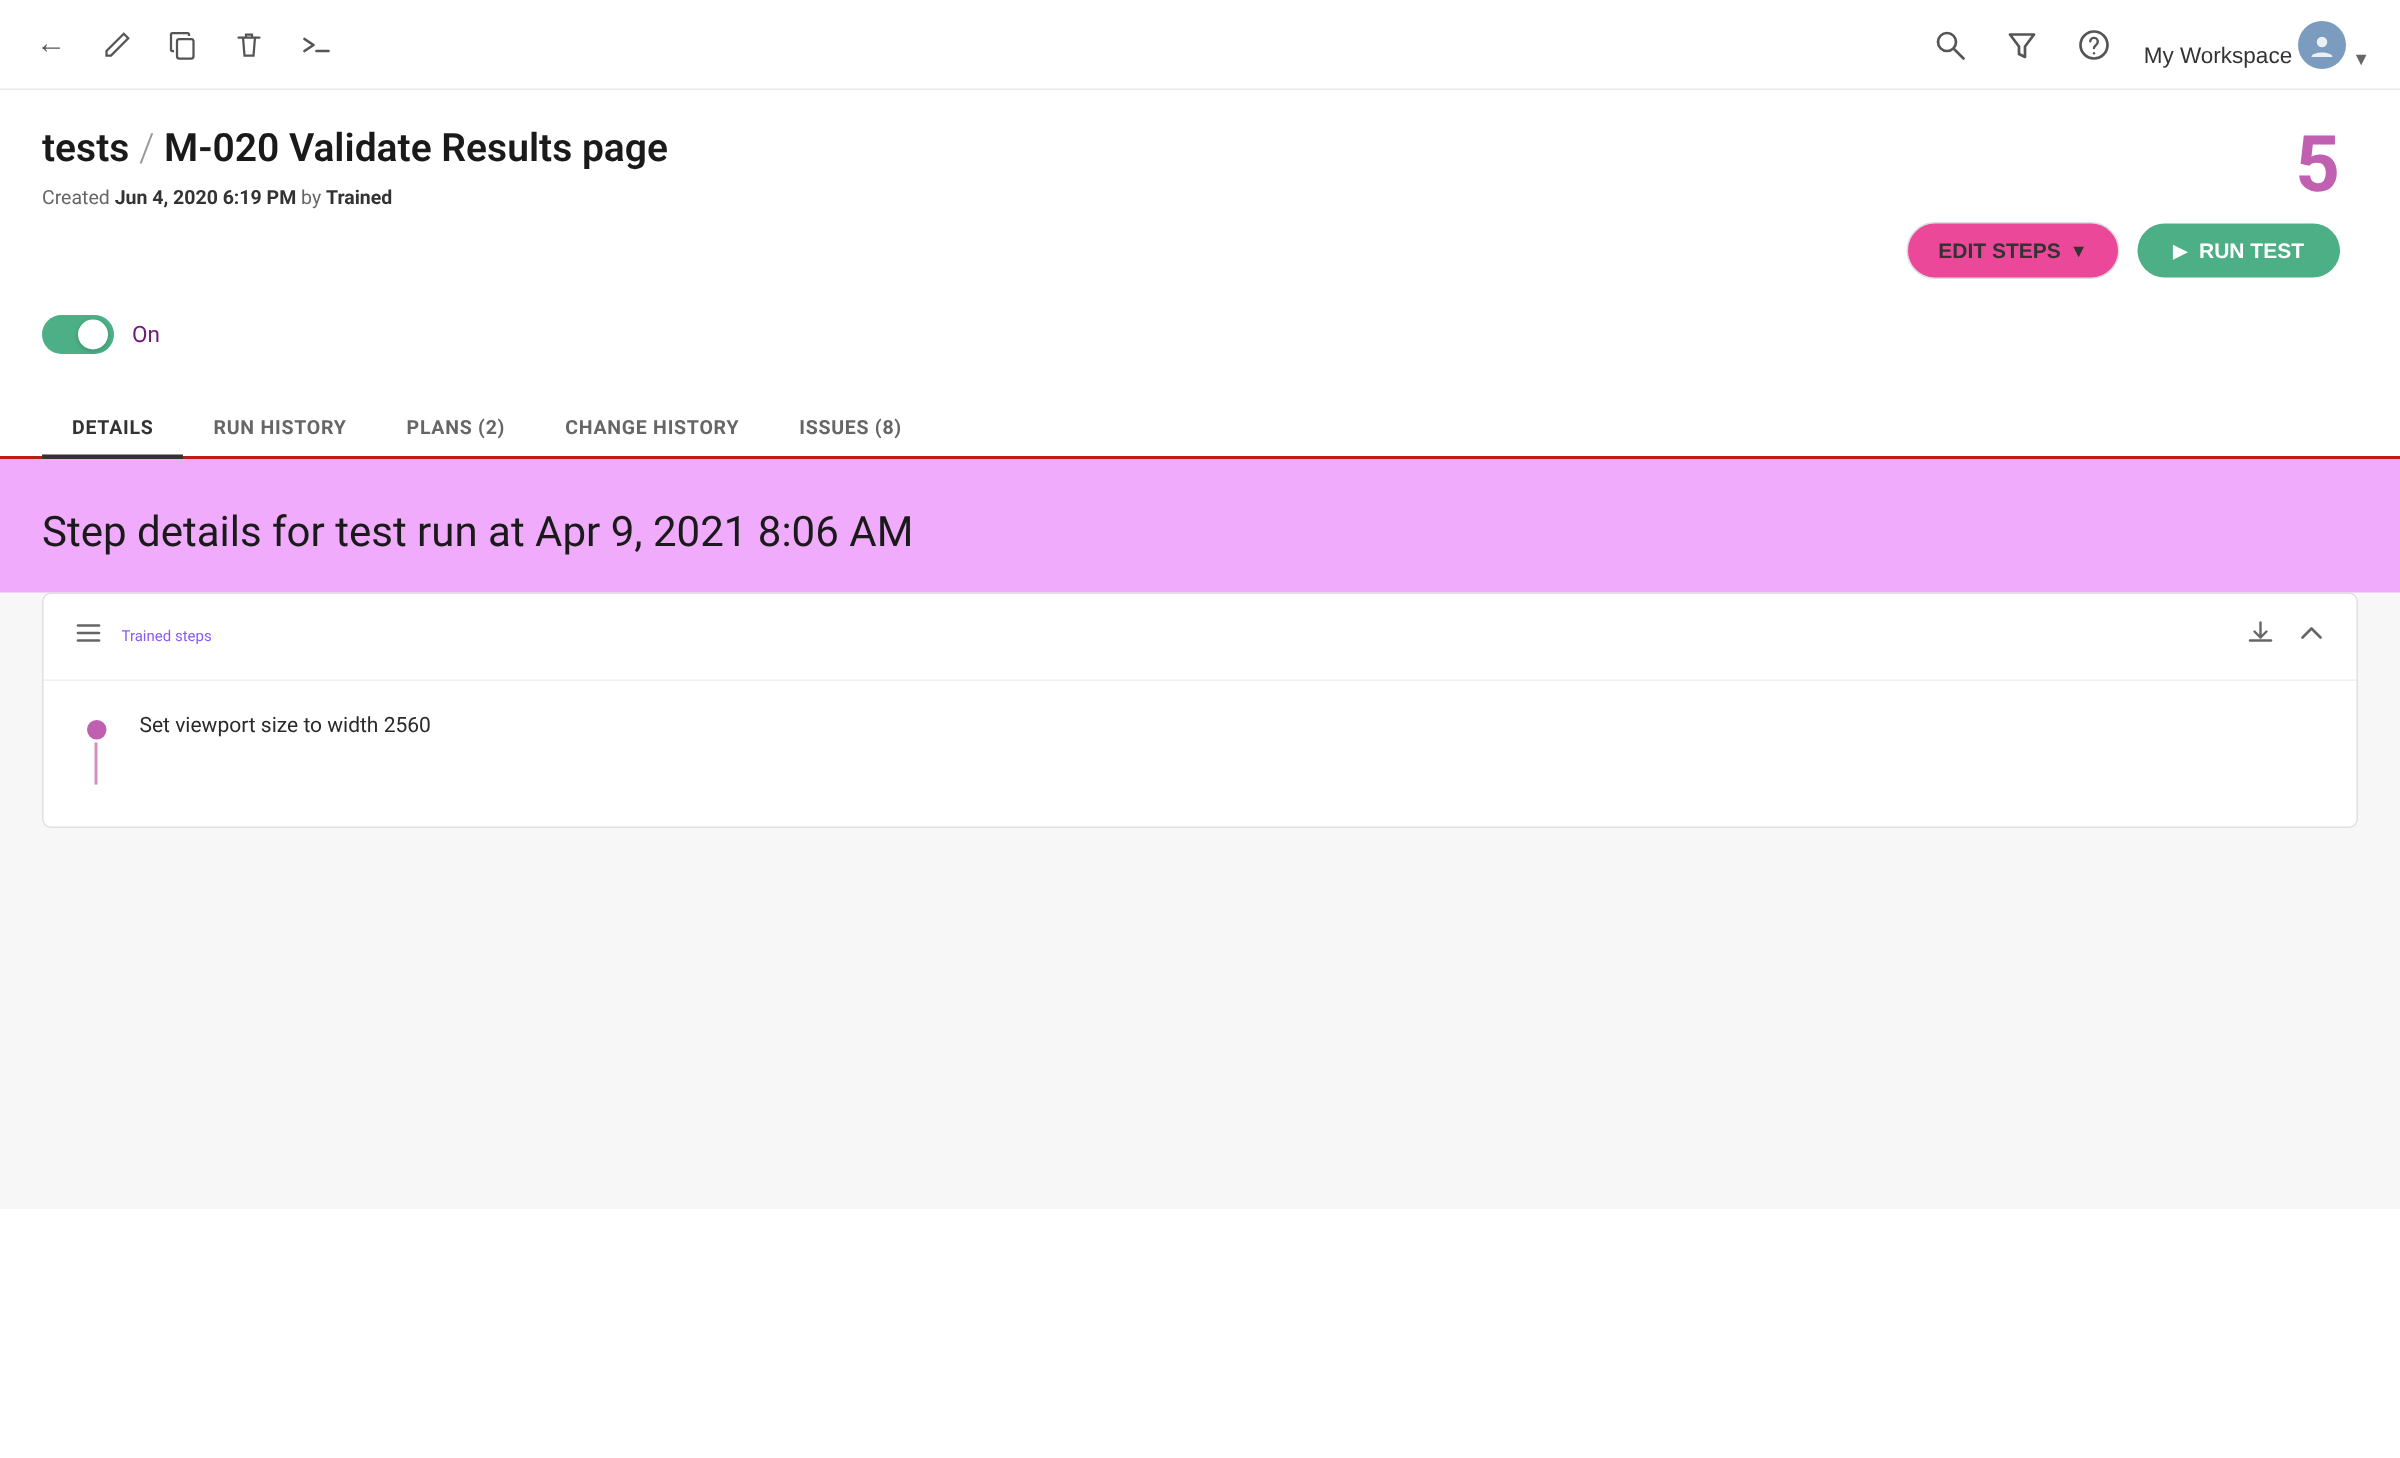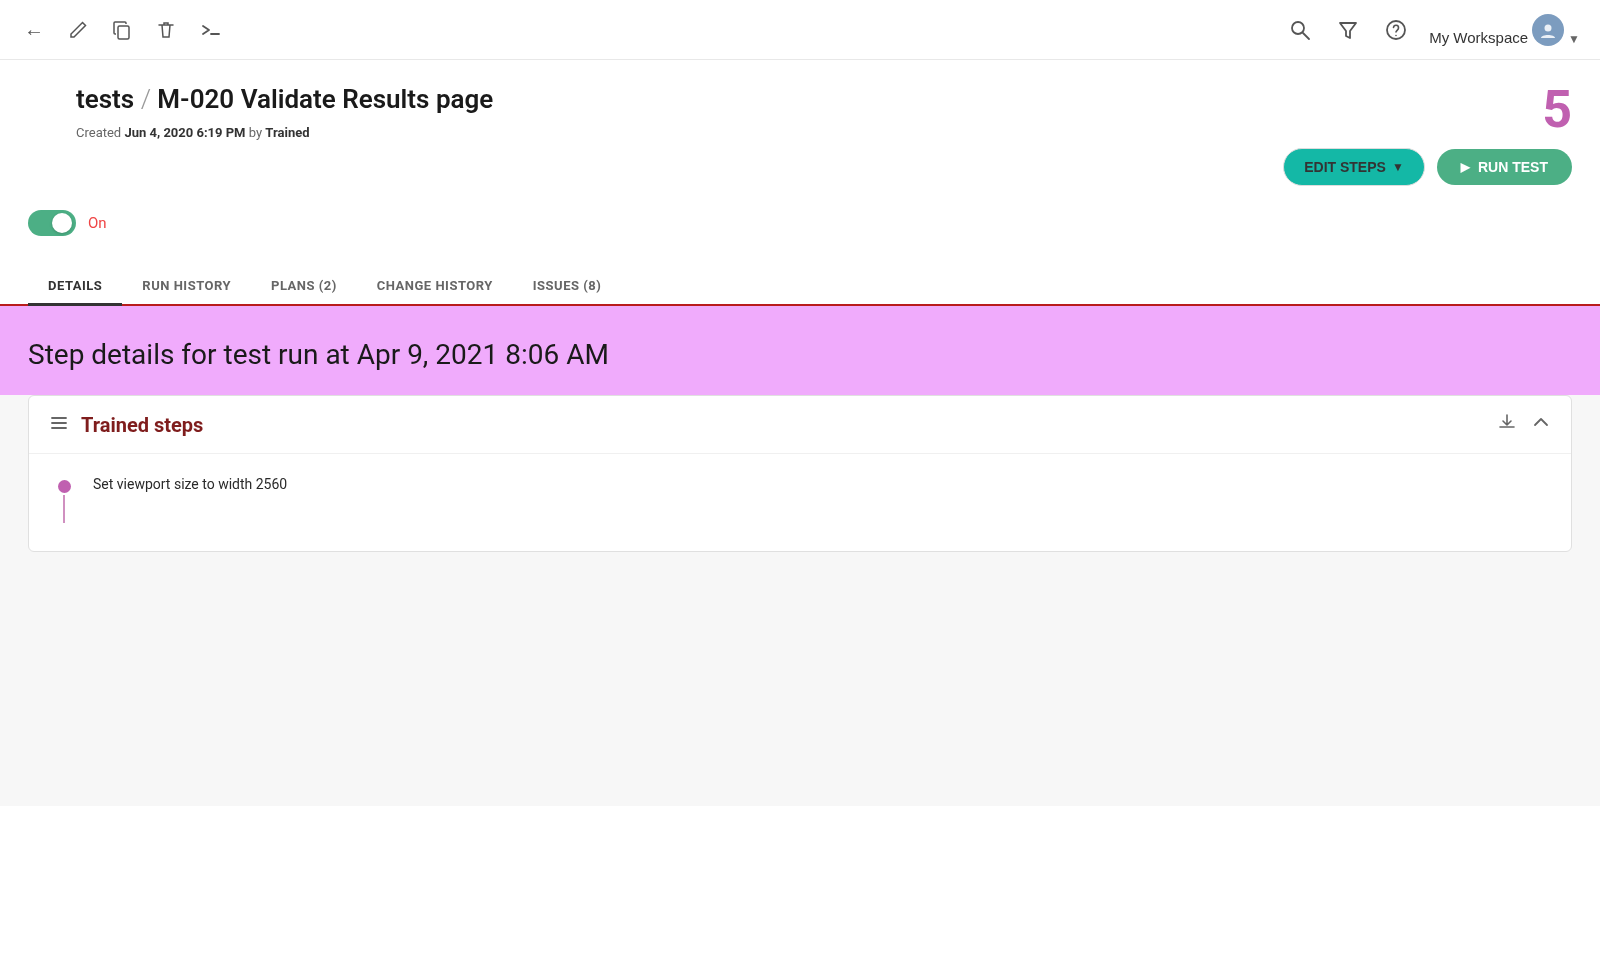--- a/index.html
+++ b/index.html
@@ -59,25 +59,24 @@
       display: flex;
       align-items: center;
       justify-content: center;
       color: #fff;
       font-size: 14px;
     }
     .chevron-down { font-size: 12px; color: #666; }
 
     
     .page-header {
-      padding: 24px 28px 0 28px;
+      padding: 24px 40px 0 28px;
       display: flex;
       justify-content: space-between;
       align-items: flex-start;
-      margin-left: 48px;
     }
     .breadcrumb-title {
       font-size: 26px;
       font-weight: 600;
       color: #1a1a1a;
       margin-bottom: 8px;
     }
     .breadcrumb-title span.sep { font-weight: 300; color: #999; }
     .meta-info {
       font-size: 13px;
@@ -97,21 +96,21 @@
       font-weight: 700;
       color: #c060b0;
       line-height: 1;
     }
     .header-buttons {
       display: flex;
       gap: 12px;
       align-items: center;
     }
     .btn-edit-steps {
-      background: #14b8a6;
+      background: #ec4899;
       border: 1px solid #ddd;
       border-radius: 24px;
       padding: 10px 20px;
       font-size: 14px;
       font-weight: 600;
       cursor: pointer;
       color: #333;
       display: flex;
       align-items: center;
       gap: 6px;
@@ -153,21 +152,21 @@
       width: 20px;
       height: 20px;
       background: #fff;
       border-radius: 50%;
       top: 3px;
       right: 4px;
       box-shadow: 0 1px 3px rgba(0,0,0,0.2);
     }
     .toggle-label {
       font-size: 15px;
-      color: #ef4444;
+      color: #701a75;
     }
 
     
     .tabs-bar {
       display: flex;
       gap: 0;
       padding: 20px 28px 0 28px;
       border-bottom: 2px solid #b91c1c;
       margin-top: 12px;
     }
@@ -217,23 +216,23 @@
     .trained-steps-title-group {
       display: flex;
       align-items: center;
       gap: 12px;
     }
     .list-icon {
       color: #666;
       font-size: 18px;
     }
     .trained-steps-title {
-      font-size: 20px;
-      font-weight: 700;
-      color: #7f1d1d;
+      font-size: 10px;
+      font-weight: 400;
+      color: #8b5cf6;
     }
     .trained-steps-actions {
       display: flex;
       align-items: center;
       gap: 14px;
     }
     .icon-action {
       background: none;
       border: none;
       cursor: pointer;

